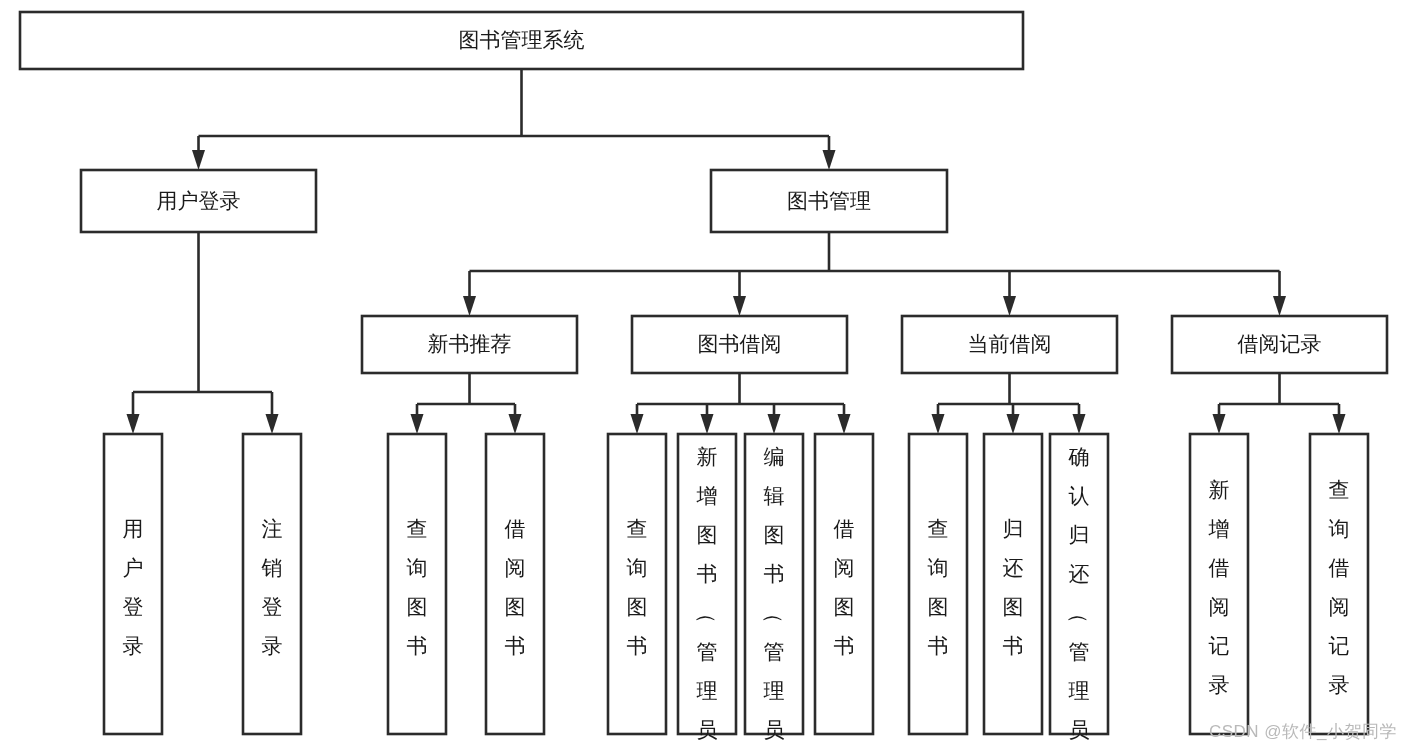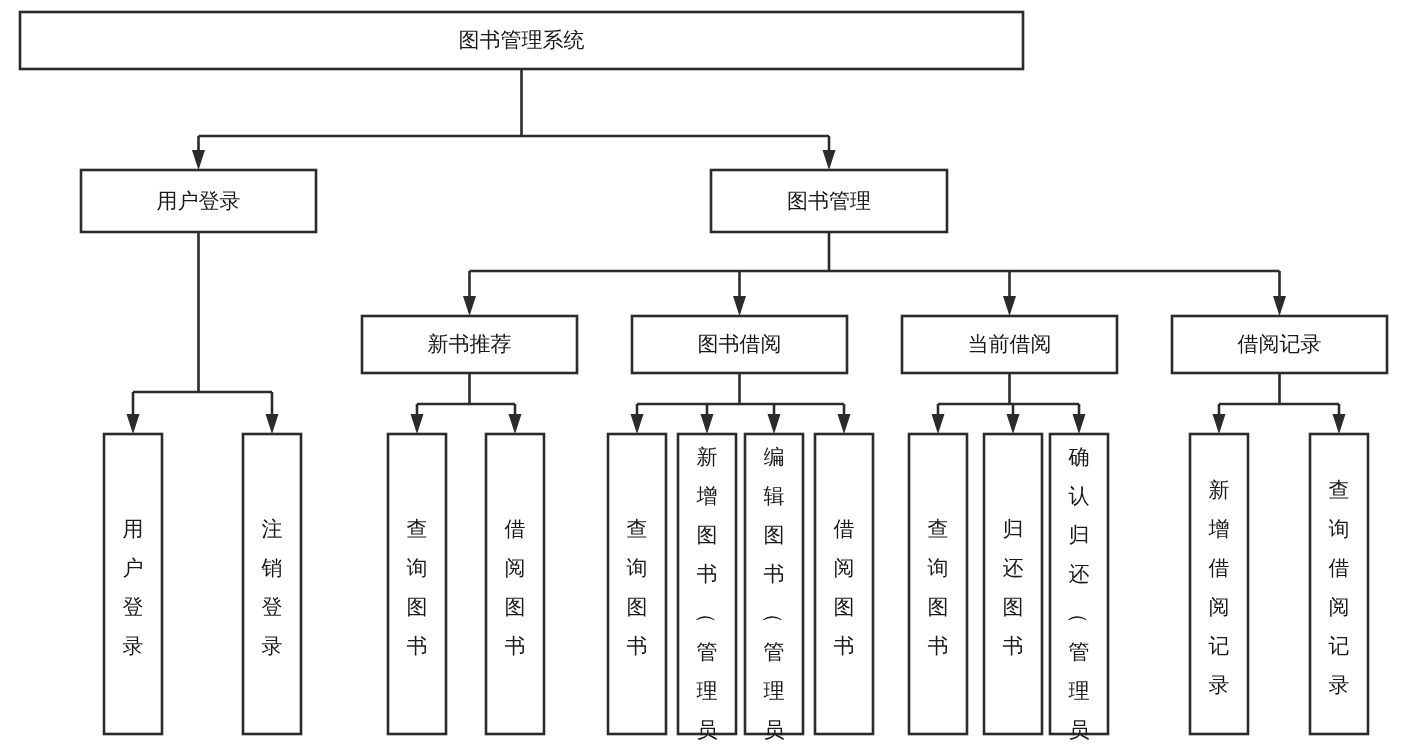--- a/index.html
+++ b/index.html
@@ -262,13 +262,14 @@
           <text class="node-label-v" x="1339" y="497.42">查</text>
           <text class="node-label-v" x="1339" y="536.4200000000001">询</text>
           <text class="node-label-v" x="1339" y="575.4200000000001">借</text>
           <text class="node-label-v" x="1339" y="614.4200000000001">阅</text>
           <text class="node-label-v" x="1339" y="653.4200000000001">记</text>
           <text class="node-label-v" x="1339" y="692.4200000000001">录</text>
         </g>
       </g>
   </svg>
 
+  <div class="watermark">CSDN @软件_小贺同学</div>
 </div>
 
 </body></html>

